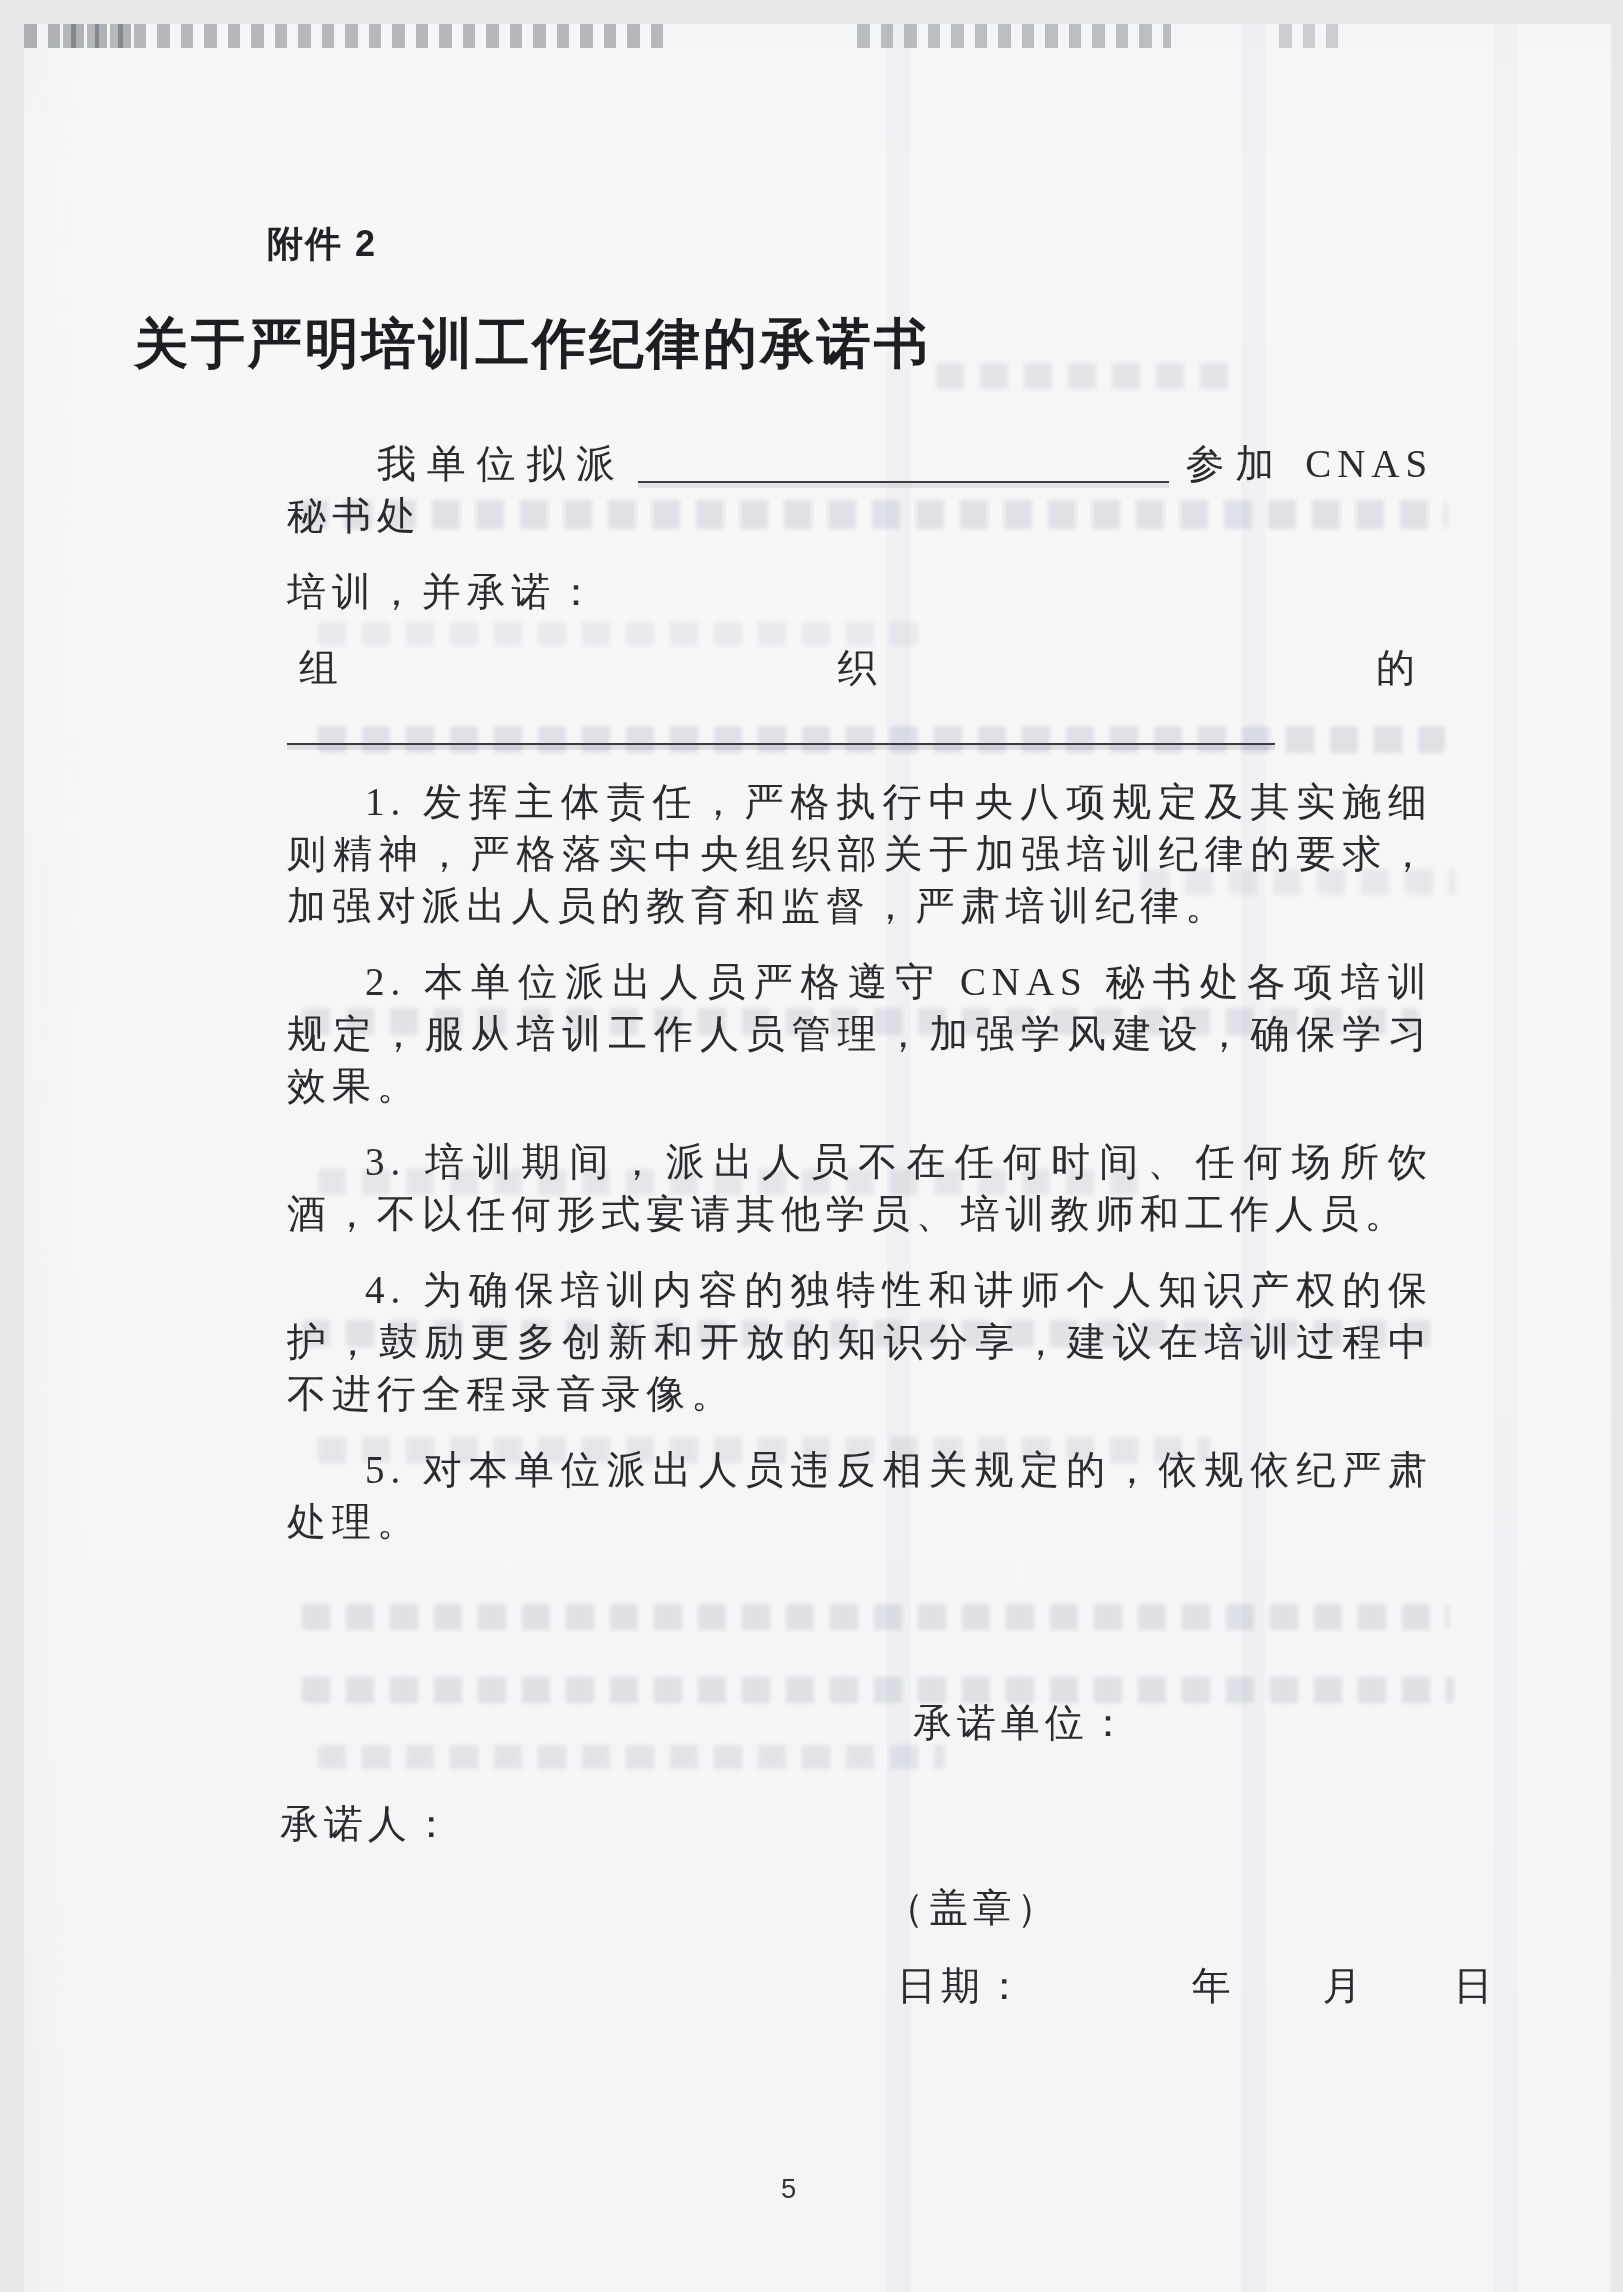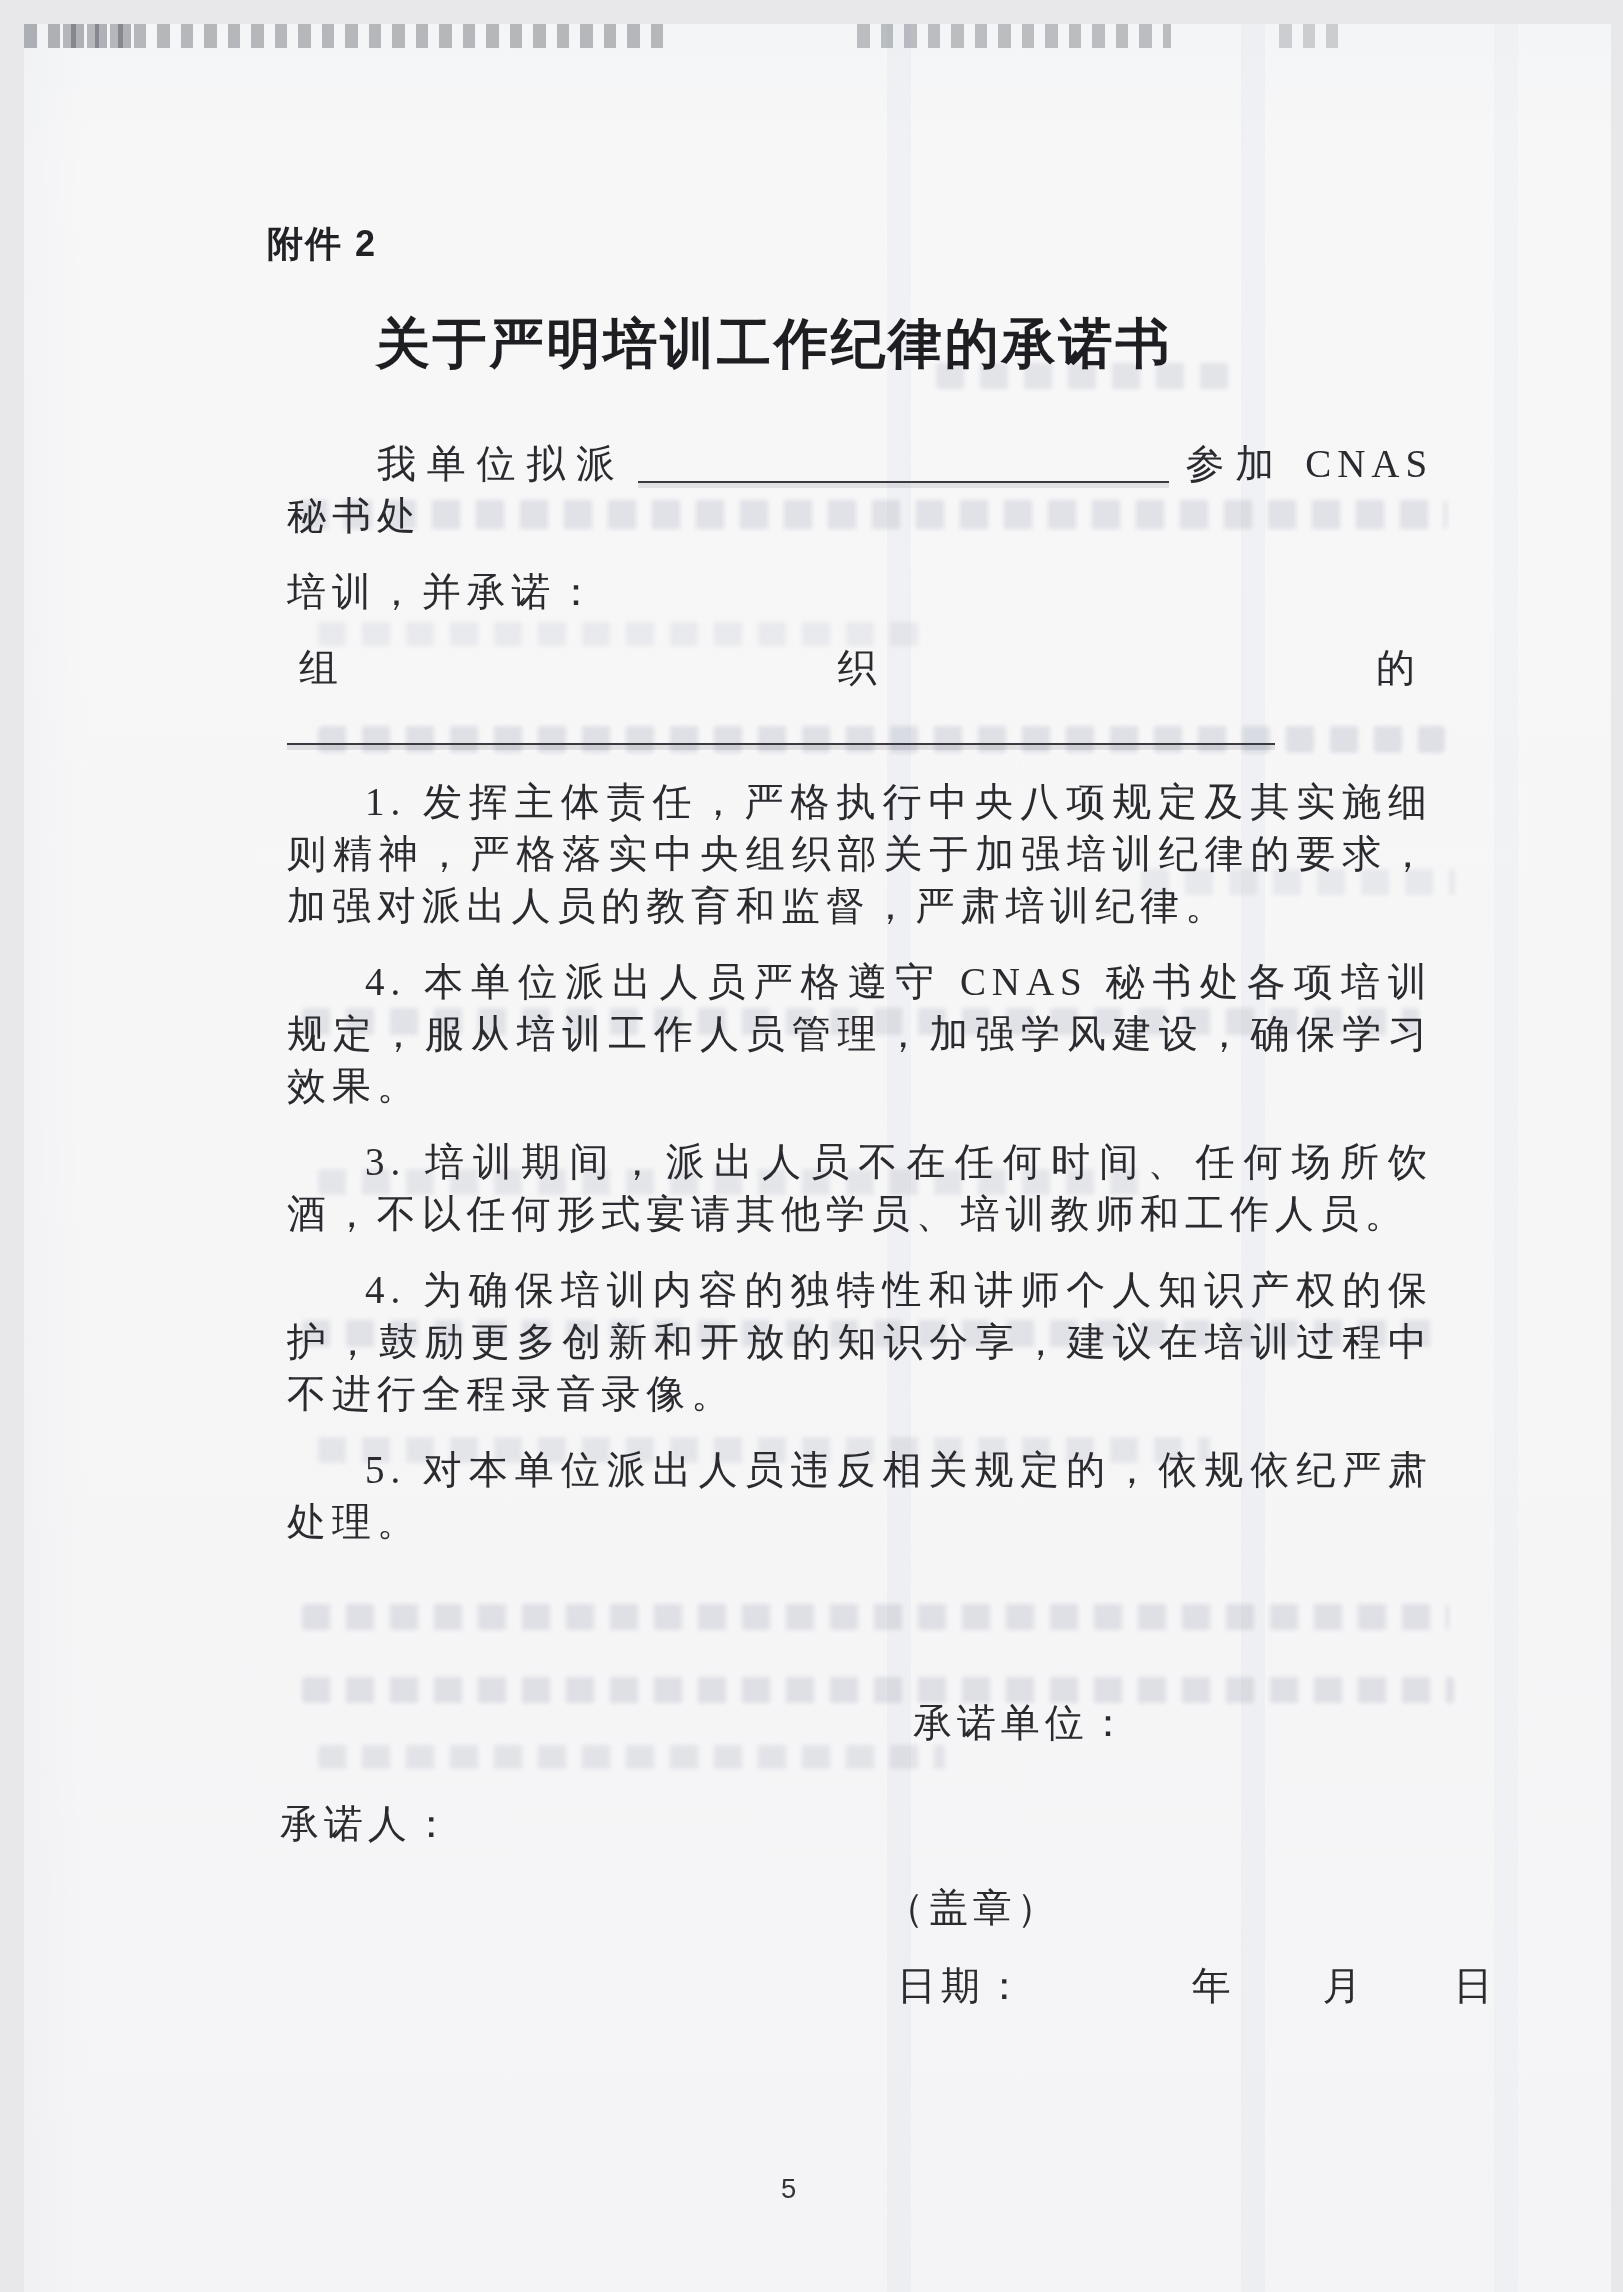--- a/index.html
+++ b/index.html
@@ -42,21 +42,21 @@
     left: 231px; top: 184px;
     font-family: "Liberation Sans", "DejaVu Sans", sans-serif;
     font-weight: 600;
     font-size: 36px;
     letter-spacing: 2px;
     color: #222226;
   }
   .doc-title {
     position: absolute;
     left: 98px; top: 272px; width: 1304px;
-    text-align: center;
+    text-align: left;
     font-family: "Liberation Sans", "DejaVu Sans", sans-serif;
     font-weight: 700;
     font-size: 54px;
     letter-spacing: 2.9px;
     color: #1e1e22;
   }
   .body-text {
     position: absolute;
     left: 239px; top: 384px; width: 1194px;
     font-size: 39px;
@@ -122,21 +122,21 @@
 
   <div class="attachment-label">附件 2</div>
 
   <div class="doc-title">关于严明培训工作纪律的承诺书</div>
 
   <div class="body-text">
     <p class="indent"><span>我单位拟派</span><span class="blank blank-1"></span><span>参加 CNAS 秘书处</span></p>
     <p>培训，并承诺：</p>
     <p><span>组织的</span><span class="blank blank-2"></span></p>
     <p class="indent">1. 发挥主体责任，严格执行中央八项规定及其实施细则精神，严格落实中央组织部关于加强培训纪律的要求，加强对派出人员的教育和监督，严肃培训纪律。</p>
-    <p class="indent">4. 本单位派出人员严格遵守 CNAS 秘书处各项培训规定，服从培训工作人员管理，加强学风建设，确保学习效果。</p>
+    <p class="indent">2. 本单位派出人员严格遵守 CNAS 秘书处各项培训规定，服从培训工作人员管理，加强学风建设，确保学习效果。</p>
     <p class="indent">3. 培训期间，派出人员不在任何时间、任何场所饮酒，不以任何形式宴请其他学员、培训教师和工作人员。</p>
     <p class="indent">4. 为确保培训内容的独特性和讲师个人知识产权的保护，鼓励更多创新和开放的知识分享，建议在培训过程中不进行全程录音录像。</p>
     <p class="indent">5. 对本单位派出人员违反相关规定的，依规依纪严肃处理。</p>
   </div>
 
   <div class="sign-item" style="left:244px; top:1761px;">承诺人：</div>
   <div class="sign-item" style="left:849px; top:1660px;margin-left:28px;">承诺单位：</div>
   <div class="sign-item" style="left:849px; top:1845px;">（盖章）</div>
   <div class="sign-item" style="left:849px; top:1923px;">
     <span>日期：</span><span class="date-gap-lg"></span><span>年</span><span class="date-gap"></span><span>月</span><span class="date-gap"></span><span>日</span>

